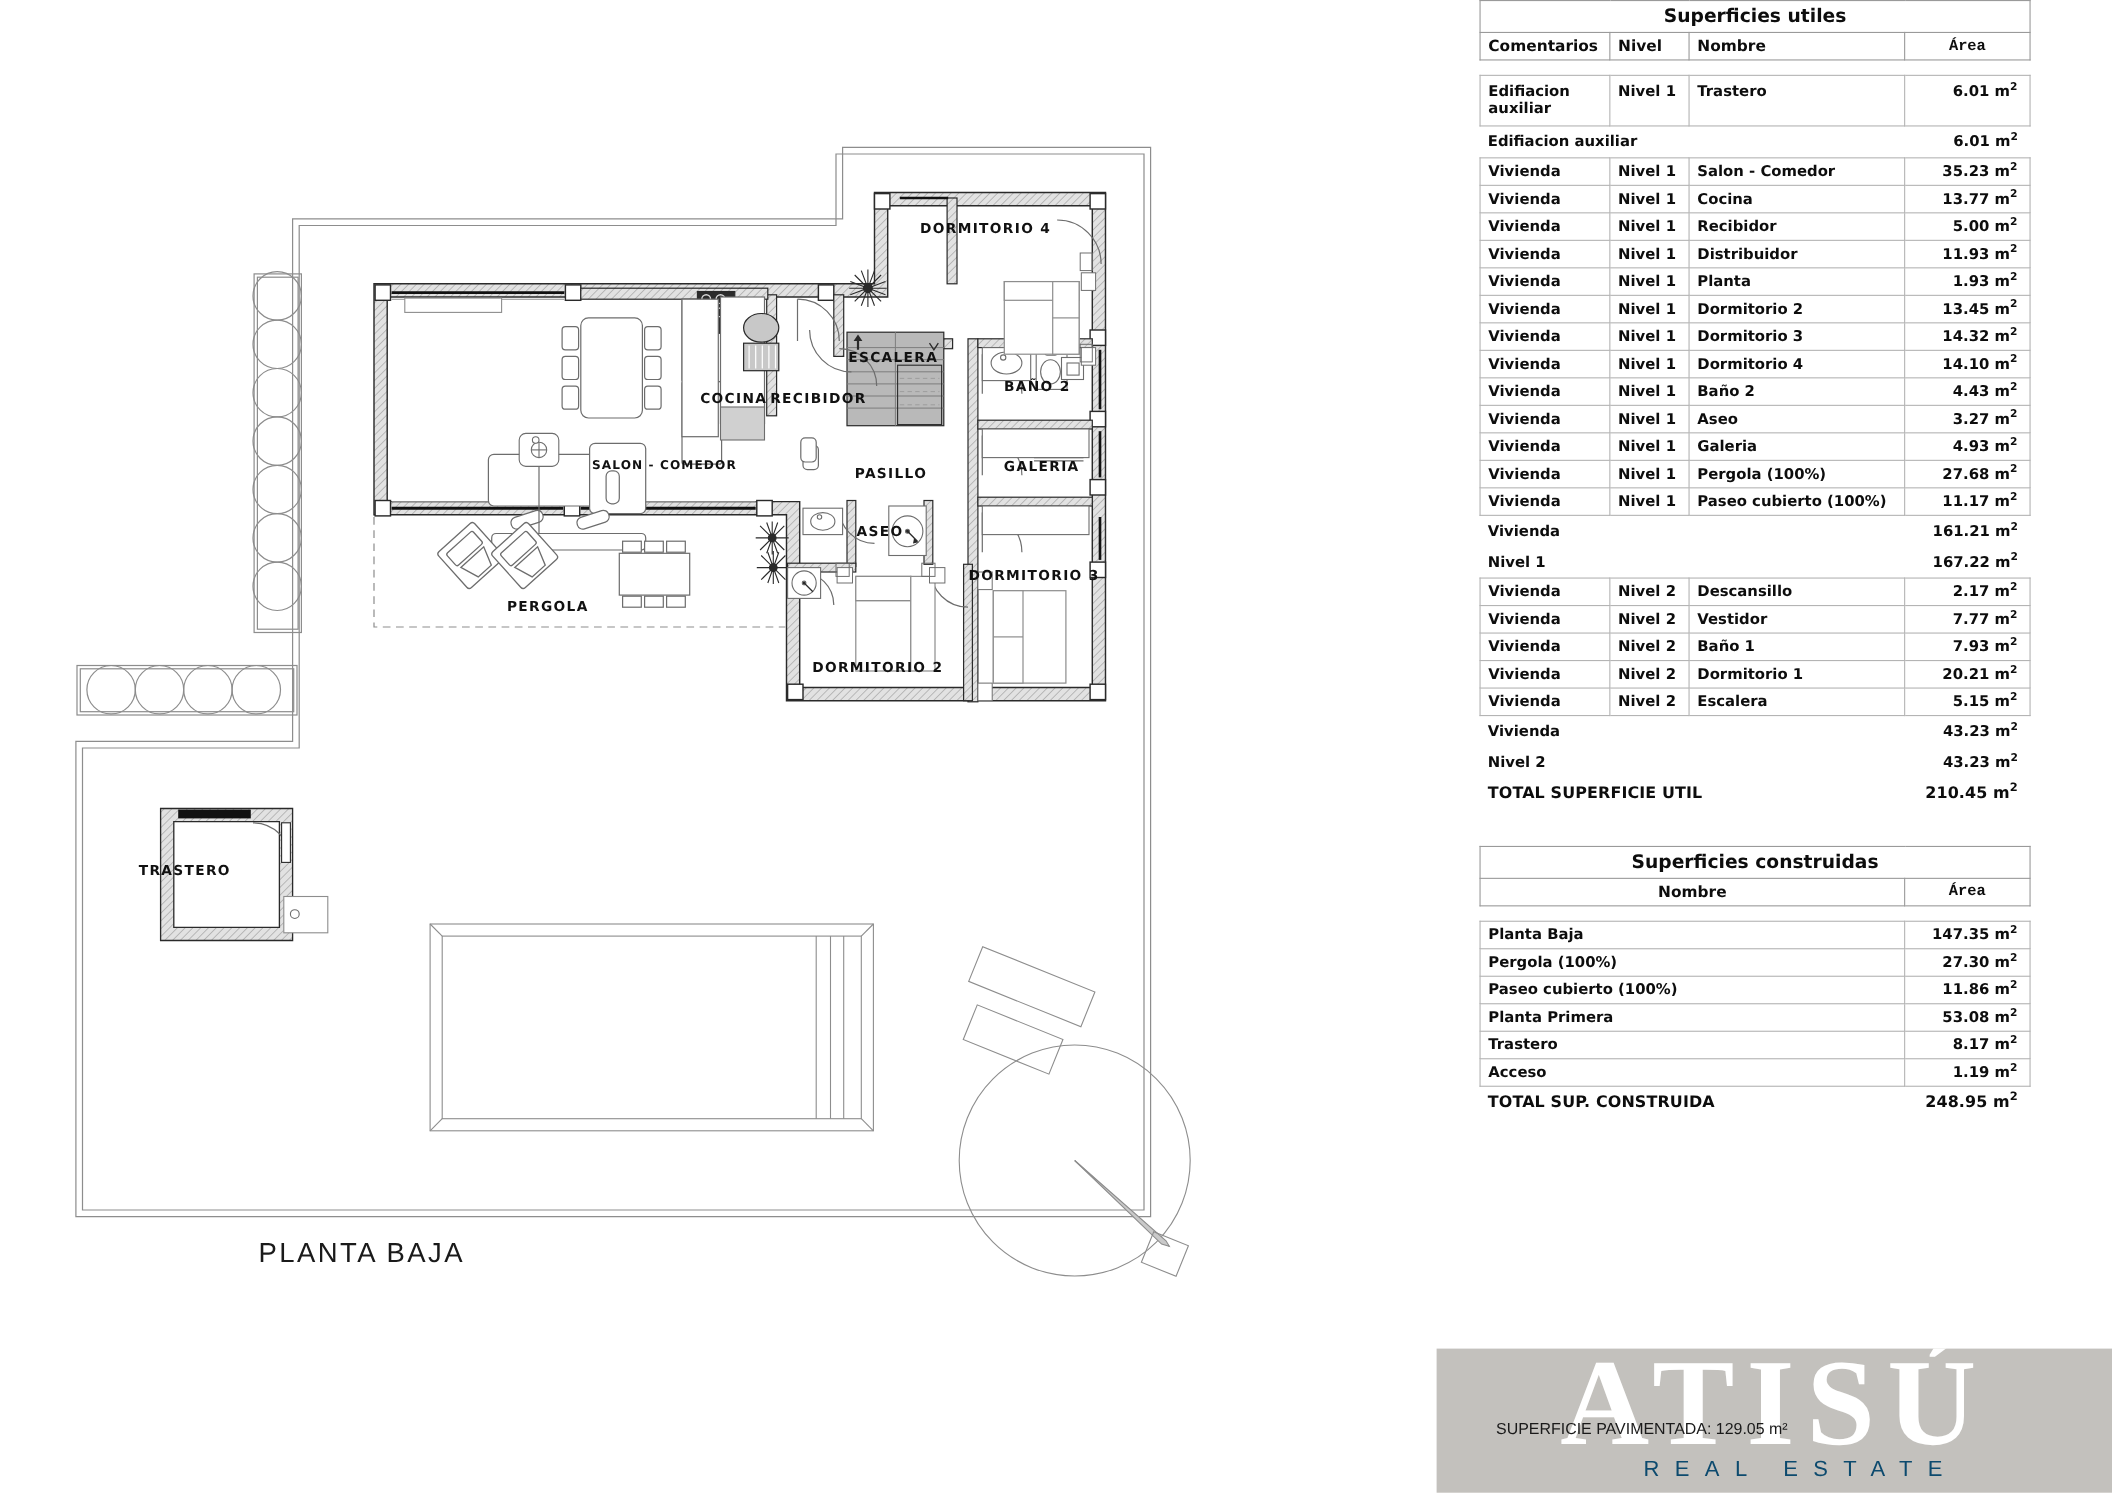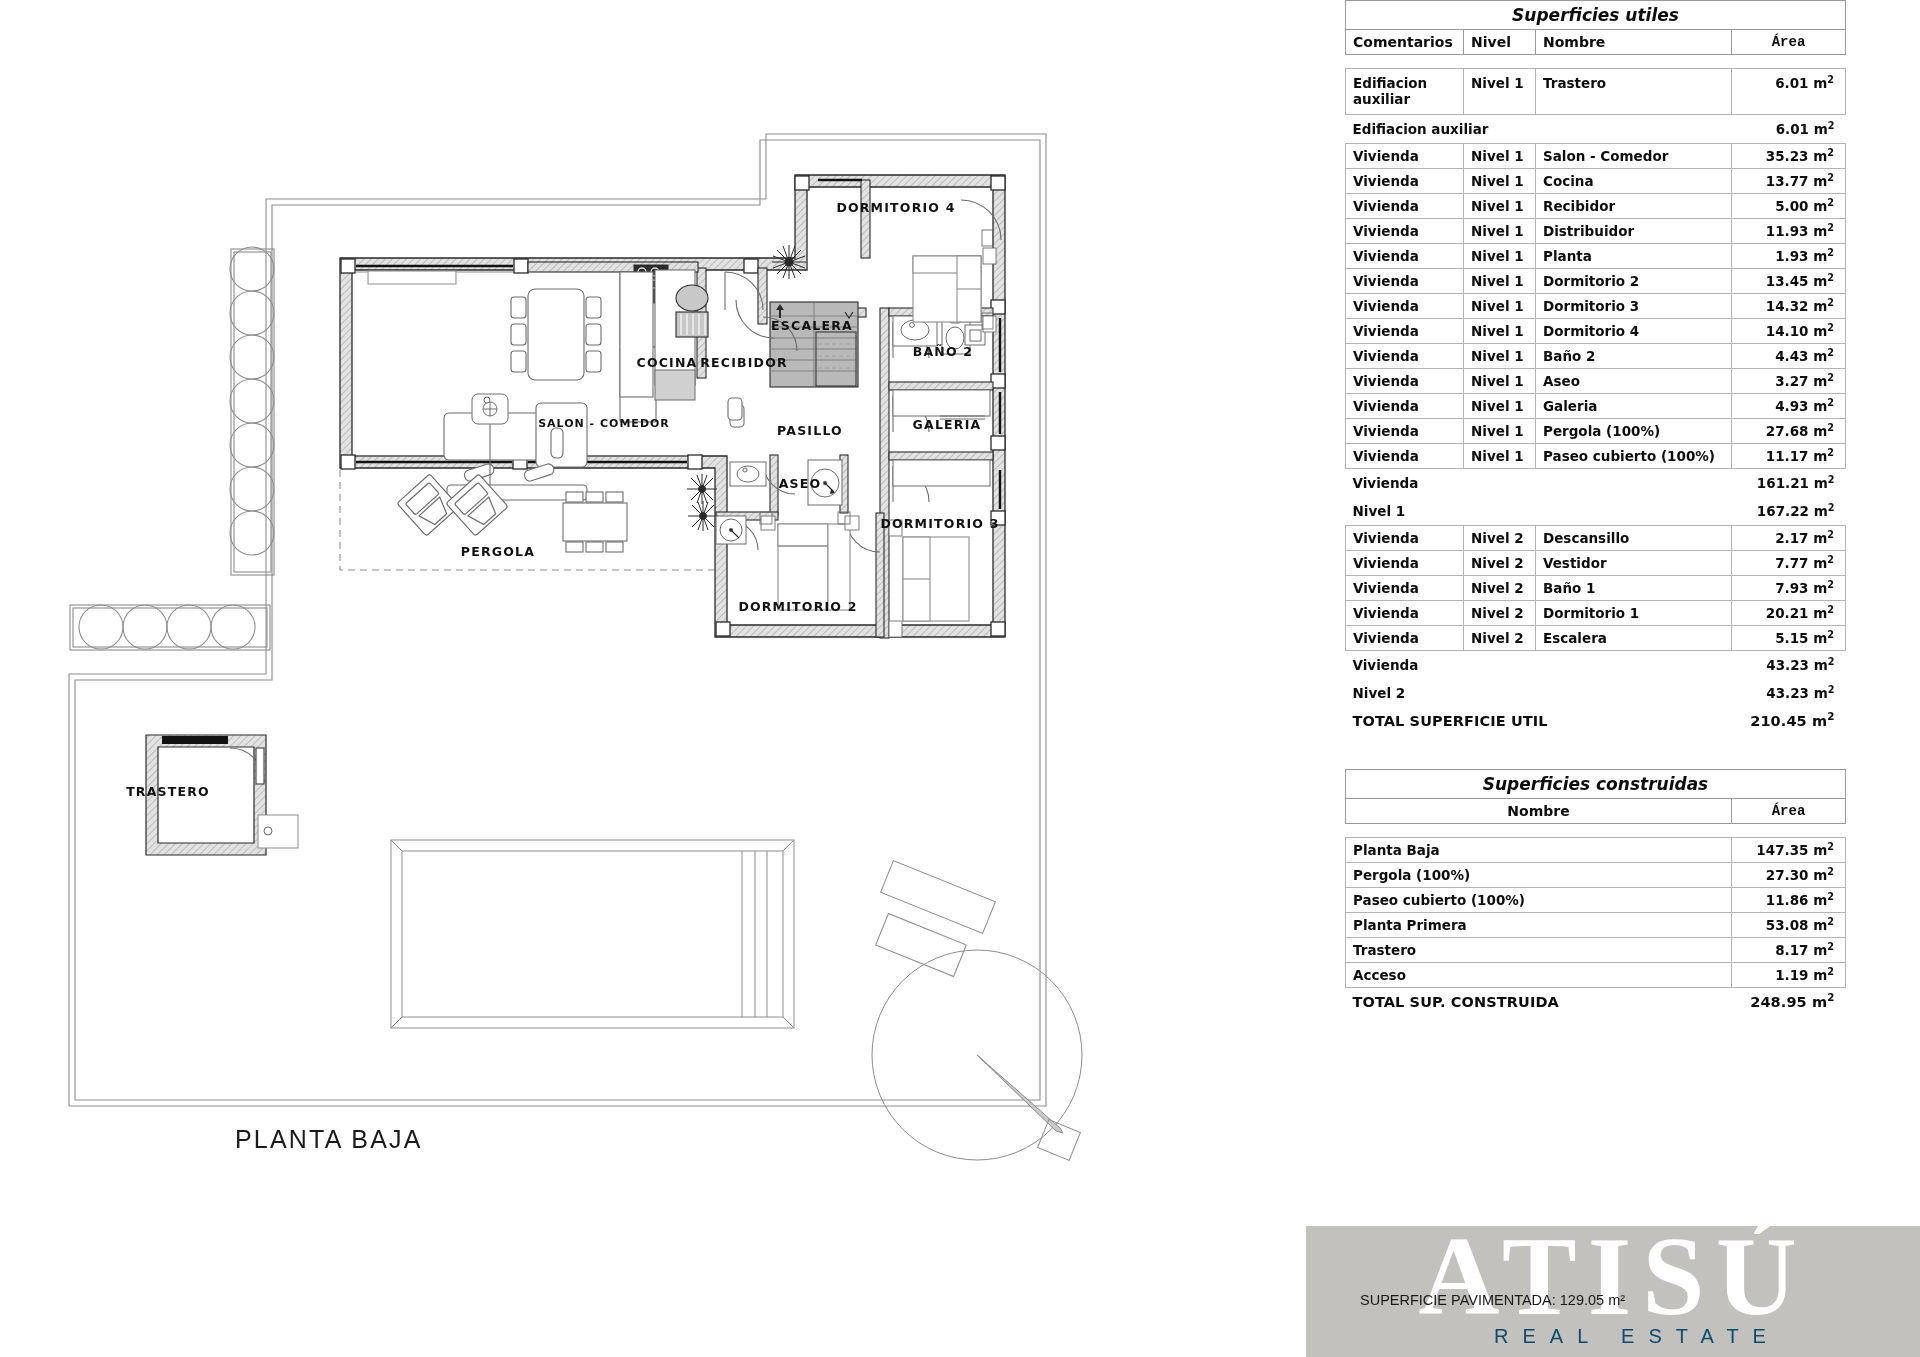--- a/index.html
+++ b/index.html
@@ -45,21 +45,20 @@
     color:#0d0d0d;
     table-layout:fixed;
   }
   table.sup td { padding:4px 7px; vertical-align:middle; }
 
   .tbl-title-row td {
     border:1.4px solid #9a9a9a;
     text-align:center;
     font-size:17px;
     padding:11px 6px;
-    font-style:italic;
   }
   .tbl-head-row td {
     border:1.4px solid #9a9a9a;
     border-top:none;
     font-size:14px;
     padding:6px 7px;
   }
   .tbl-head-row td.area-h { text-align:center;font-family:Liberation Mono, monospace; }
 
   tr.data-row td {

